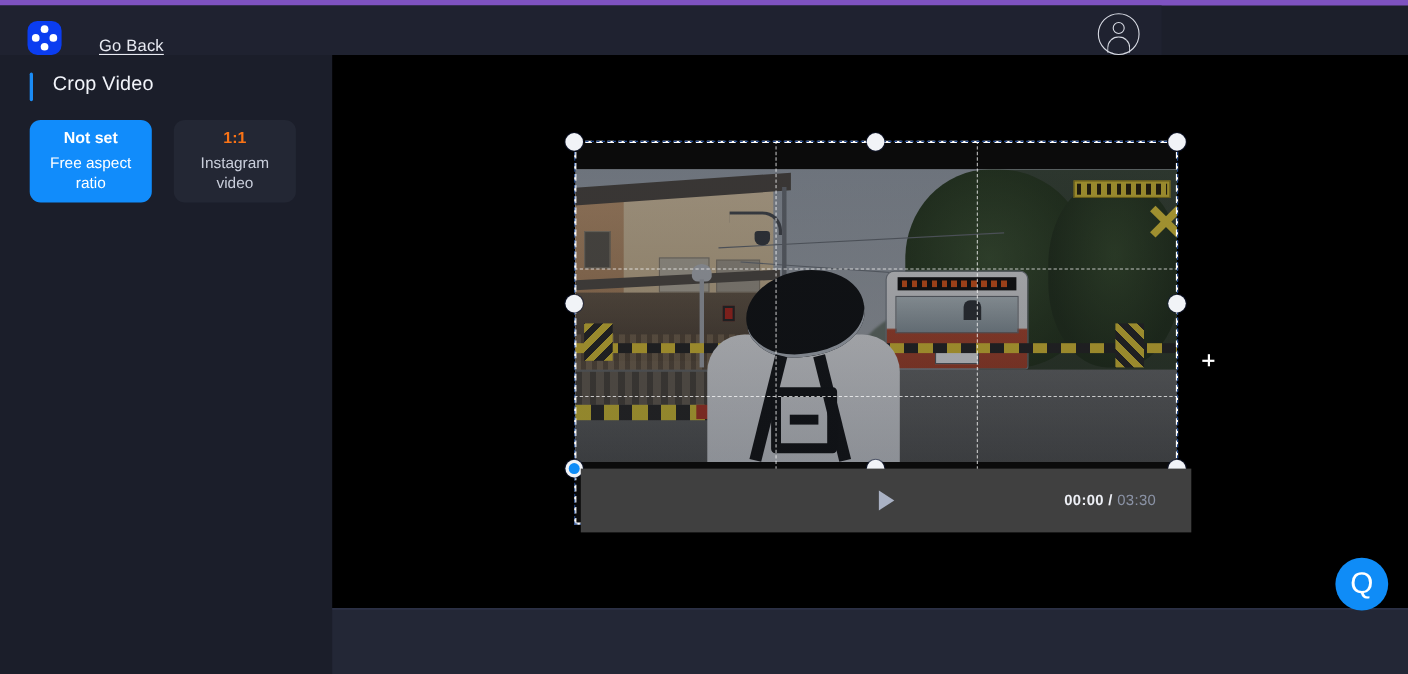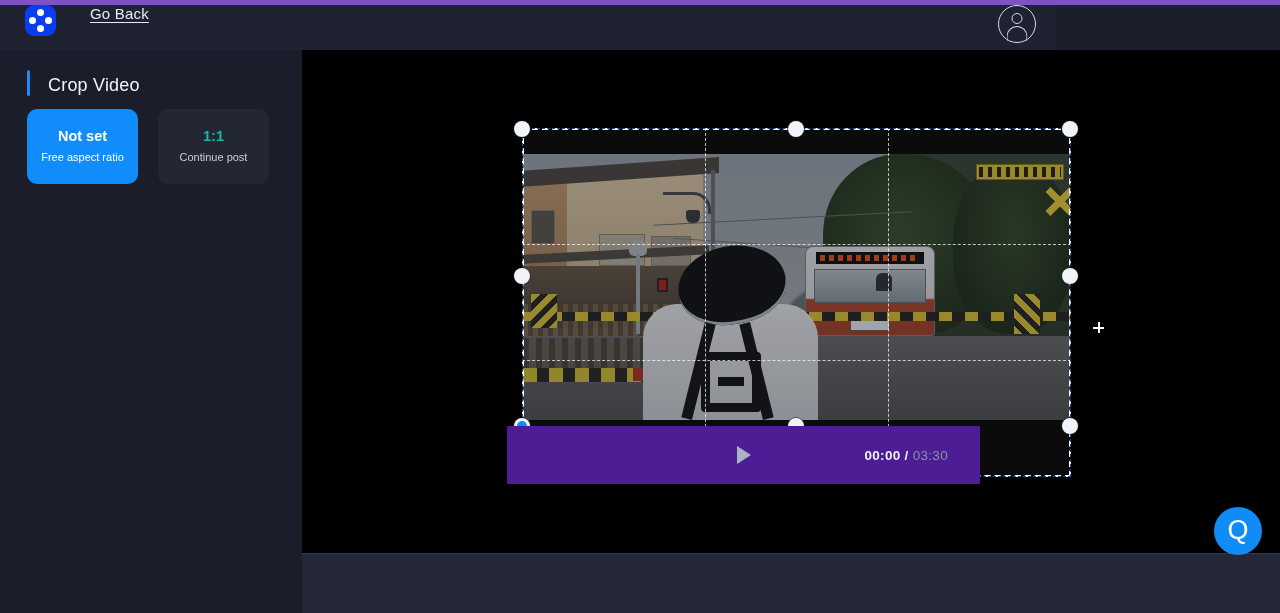--- a/index.html
+++ b/index.html
@@ -14,21 +14,21 @@
   
   .loader-bar {
     position: absolute; top: 0; left: 0; width: 1280px; height: 5px;
     background: #7e52c0;
   }
 
   
   .header {
     position: absolute; top: 5px; left: 0; width: 1056px; height: 45px;
     background: #1f2230;
-    display: flex; align-items: flex-start;
+    display: flex; align-items: flex-end;
   }
   .logo {
     width: 31px; height: 31px; margin-left: 25px; border-radius: 9px;
     background: #0b3df0; position: relative; flex: 0 0 auto;
   }
   .logo i {
     position: absolute; background: #fff; border-radius: 50%;
     width: 7px; height: 7px; display: block;
   }
   .logo i.d1 { left: 12px; top: 4px; }
@@ -64,41 +64,41 @@
     width: 21px; height: 15px; border-radius: 11px 11px 0 0;
     border: 1.6px solid #d7dae3; border-bottom: none;
   }
 
   
   .sidebar {
     position: absolute; top: 50px; left: 0; width: 302px; height: 563px;
     background: #1b1e2a;
   }
   .panel-title-row {
-    display: flex; align-items: flex-end; margin: 16px 0 0 27px; height: 30px;
+    display: flex; align-items: flex-start; margin: 16px 0 0 27px; height: 30px;
   }
   .accent-bar { width: 3px; height: 26px; background: #1b8cf5; border-radius: 2px; }
   .panel-title {
     margin-left: 18px; color: #f2f4fa; font-size: 18px; letter-spacing: .2px;
   }
   .section-label {
     margin: 34px 0 0 27px; color: #b9bfcf; font-size: 13.5px; letter-spacing: .1px;
   }
   .ratio-grid {
     margin: 13px 0 0 27px; display: grid; grid-template-columns: 111px 111px;
     gap: 12px 20px; width: 242px;
   }
   .ratio-card {
     height: 75px; border-radius: 10px; background: #232734;
     display: flex; flex-direction: column; align-items: center;
     justify-content: center; cursor: pointer; text-align: center; padding: 0 6px;
   }
   .ratio-card.selected { background: #118cfb; }
-  .ratio-title { font-size: 14.5px; font-weight: bold; color: #14b8a6; line-height: 1.2; }
-  .ratio-sub { font-size: 11px; color: #c9cedb; margin-top: 5px; line-height: 1.25; }
+  .ratio-title { font-size: 14.5px; font-weight: bold; color: #f97316; line-height: 1.2; }
+  .ratio-sub { font-size: 14px; color: #c9cedb; margin-top: 5px; line-height: 1.25; }
   .ratio-card.selected .ratio-title,
   .ratio-card.selected .ratio-sub { color: #ffffff; }
 
   
   .canvas {
     position: absolute; top: 50px; left: 302px; width: 978px; height: 503px;
     background: #000;
   }
 
   
@@ -324,22 +324,22 @@
   }
   .move-cursor {
     position: absolute; left: 791px; top: 272px; width: 11px; height: 11px;
   }
   .move-cursor i { position: absolute; background: #fff; }
   .move-cursor i.h { left: 0; top: 5px; width: 11px; height: 1.5px; }
   .move-cursor i.v { left: 5px; top: 0; width: 1.5px; height: 11px; }
 
   
   .player-bar {
-    position: absolute; left: 205px; top: 376px; width: 473px; height: 58px;
-    background: #4c1d95; display: flex; align-items: center;
+    position: absolute; left: 226px; top: 376px; width: 555px; height: 58px;
+    background: #404040; display: flex; align-items: center;
   }
   .play-btn {
     position: absolute; left: 50%; top: 50%; transform: translate(-50%,-50%);
     width: 0; height: 0; border-left: 14px solid #aab2c4;
     border-top: 9px solid transparent; border-bottom: 9px solid transparent;
     cursor: pointer;
   }
   .time {
     position: absolute; right: 32px; top: 50%; transform: translateY(-50%);
     font-size: 13.5px; letter-spacing: .3px;
@@ -406,21 +406,21 @@
     </div>
 
 
     <div class="ratio-grid">
       <div class="ratio-card selected">
         <div class="ratio-title">Not set</div>
         <div class="ratio-sub">Free aspect ratio</div>
       </div>
       <div class="ratio-card">
         <div class="ratio-title">1:1</div>
-        <div class="ratio-sub">Continue post</div>
+        <div class="ratio-sub">Instagram video</div>
       </div>
     </div>
   </div>
 
   <div class="canvas">
 
     <div class="stage">
       <div class="film">
         <div class="sky"></div>
         <div class="hill"></div>

